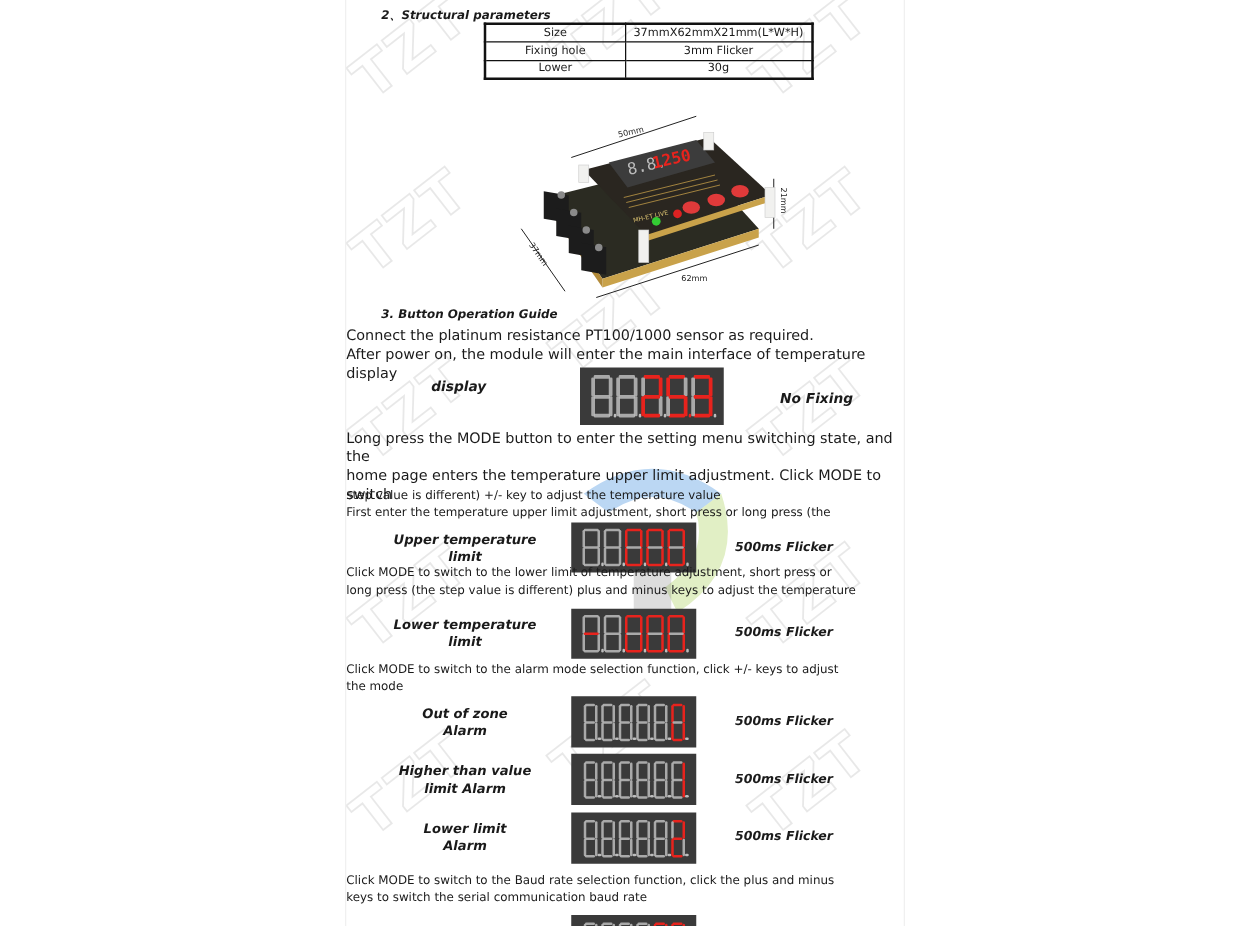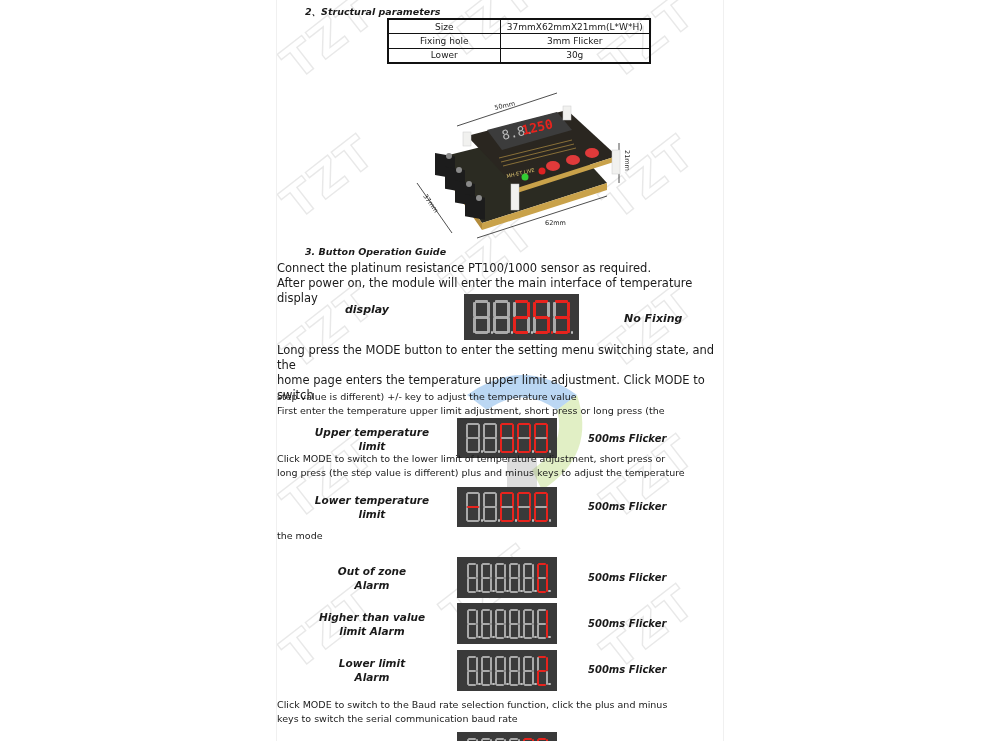--- a/index.html
+++ b/index.html
@@ -333,20 +333,21 @@
         <div class="s" style="left: 1.2px; top: 28px; width: 11.6px; height: 2px; background: rgb(232, 35, 29); opacity: 1;"></div>
         <div class="s" style="left: 0px; top: 15px; width: 2px; height: 14px; background: rgb(232, 35, 29); opacity: 1;"></div>
         <div class="s" style="left: 0px; top: 1px; width: 2px; height: 14px; background: rgb(232, 35, 29); opacity: 1;"></div>
         <div class="s" style="left: 1.2px; top: 14px; width: 11.6px; height: 2px; background: rgb(189, 189, 189); opacity: 0.85;"></div>
         <div class="dp" style="left: 14.5px; top: 27px; background: rgb(189, 189, 189);"></div>
       </div>
     </div>
   <div class="abs flicker" style="left:311px;top:501px;">500ms Flicker</div>
 
   <div class="abs center-text txt-m" style="left:0;width:448px;top:529px;">
+    <div>Click MODE to switch to the alarm mode selection function, click +/- keys to adjust</div>
     <div>the mode</div>
   </div>
 
   <div class="abs label-it" style="left:30px;top:565px;width:130px;">
     <div>Out of zone</div>
     <div>Alarm</div>
   </div>
   <div class="seg-display" id="disp-alarm0" style="left:180px;top:557px;width:100px;height:41px;">
       <div class="digit" style="width: 11px; height: 30px;">
         <div class="s" style="left: 1.2px; top: 0px; width: 8.6px; height: 2px; background: rgb(189, 189, 189); opacity: 0.85;"></div>

